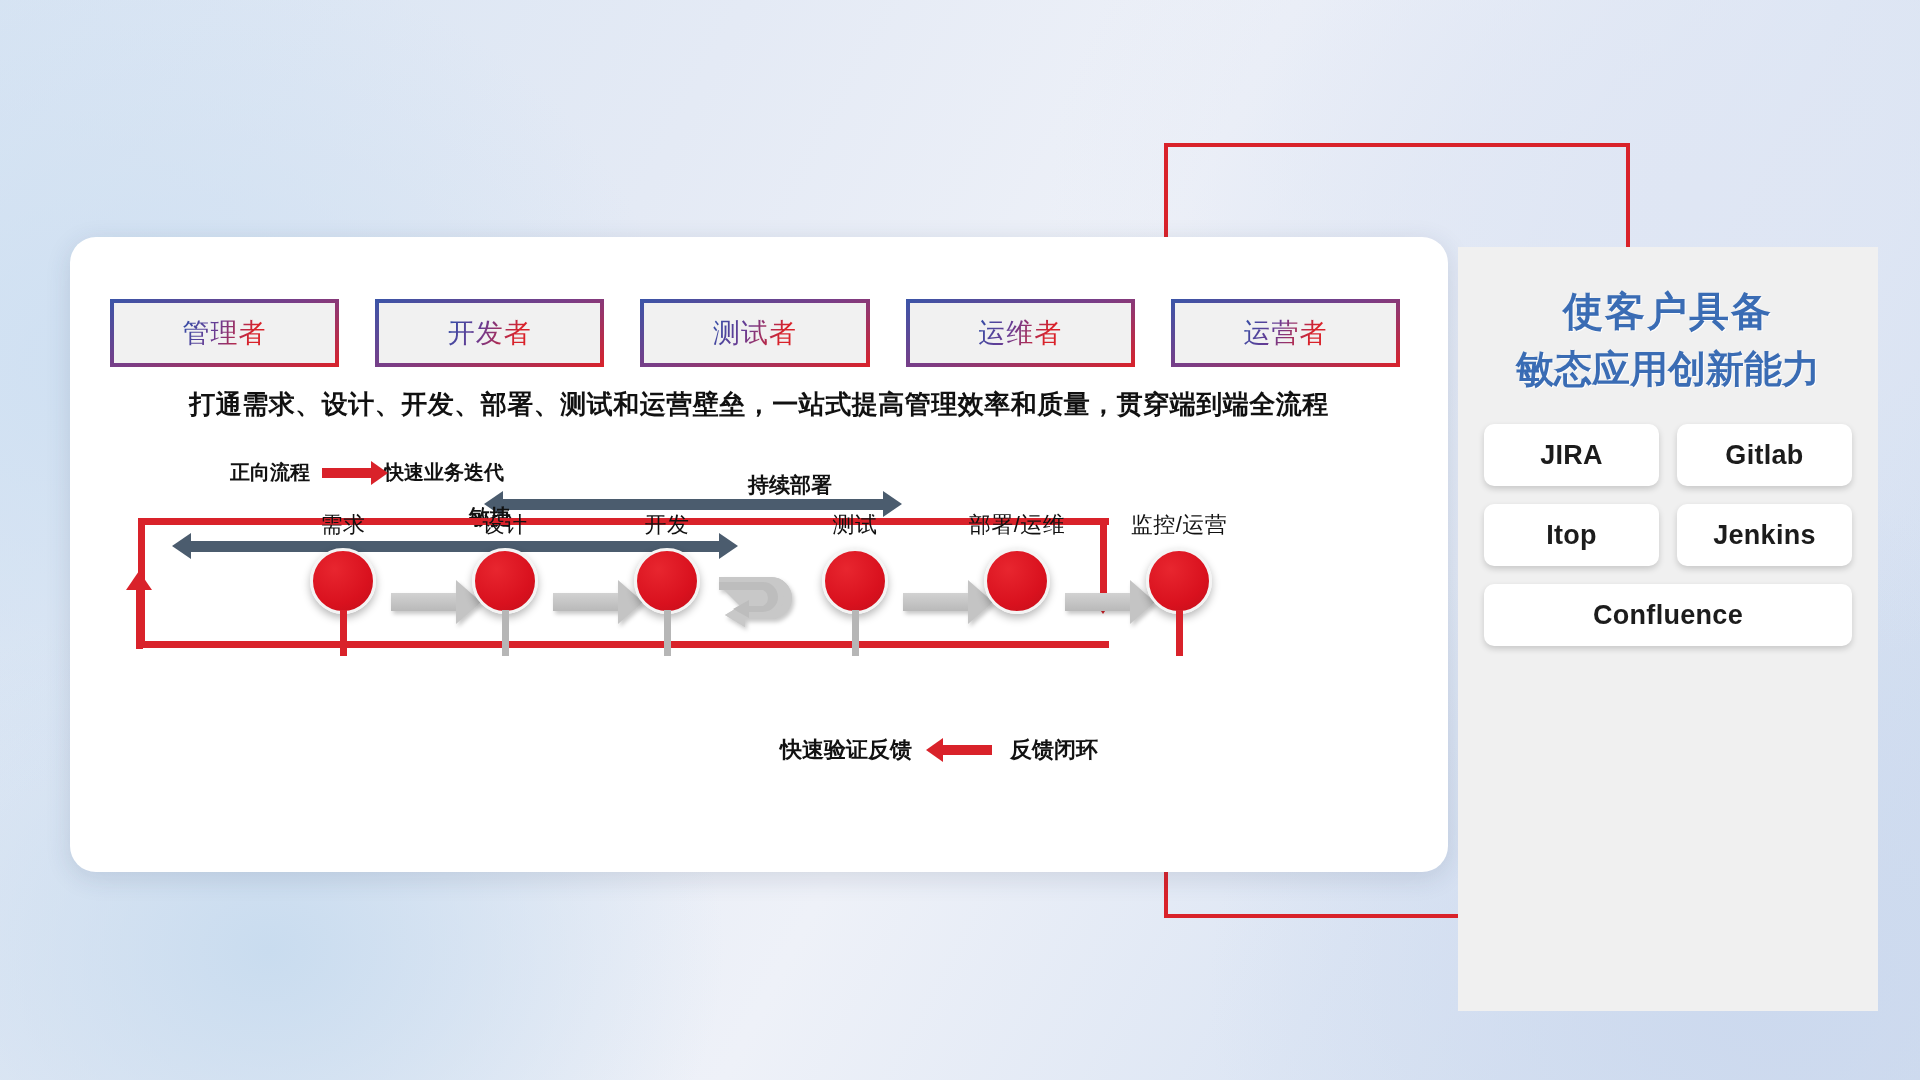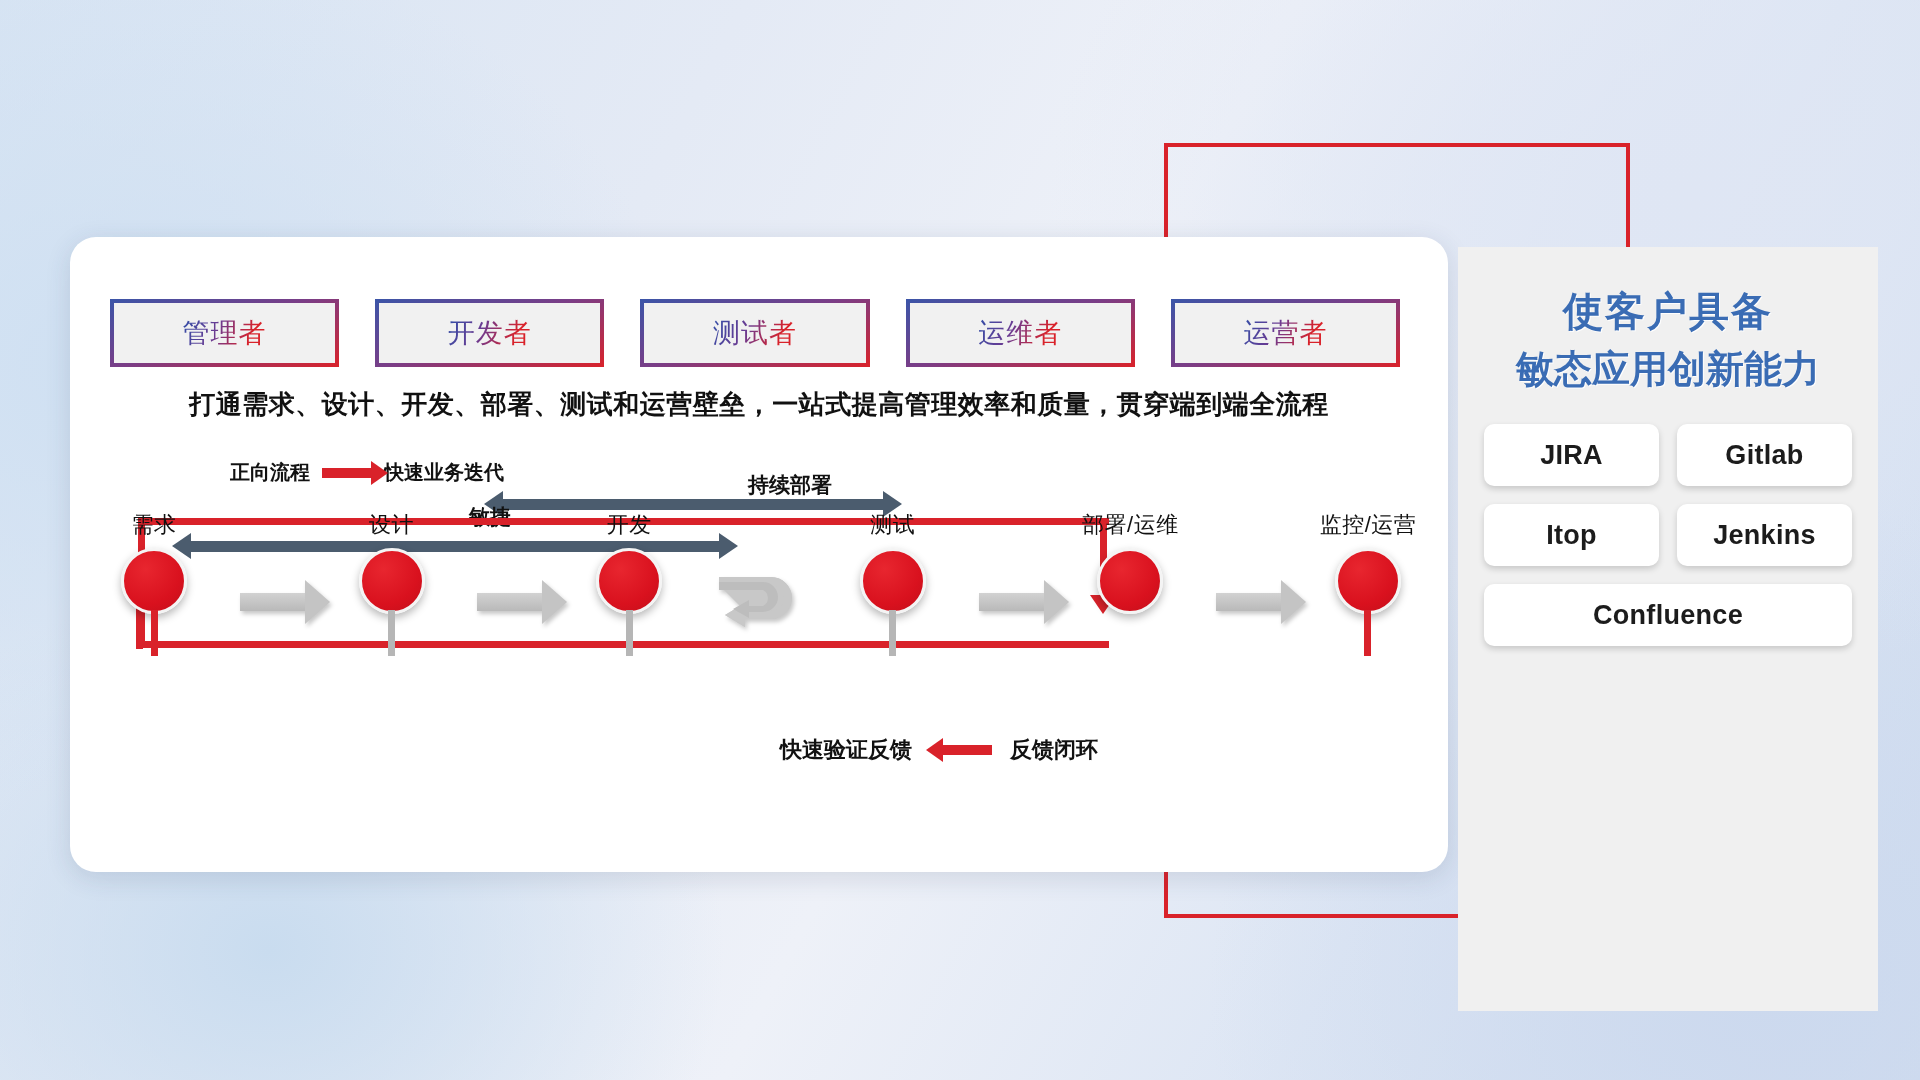--- a/index.html
+++ b/index.html
@@ -187,21 +187,21 @@
     border-left: 13px solid transparent;
     border-right: 13px solid transparent;
     border-bottom: 19px solid #d9222a;
   }
 
   
   #pipeline {
     position: absolute;
     left: 36px; top: 300px;
     width: 1310px; height: 130px;
-    display: flex; align-items: center; justify-content: space-between;
+    display: flex; align-items: center; justify-content: center;
     z-index: 6;
   }
   .stage {
     position: relative;
     width: 96px;
     display: flex; flex-direction: column; align-items: center;
   }
   .stage-label {
     position: absolute;
     top: -38px;

